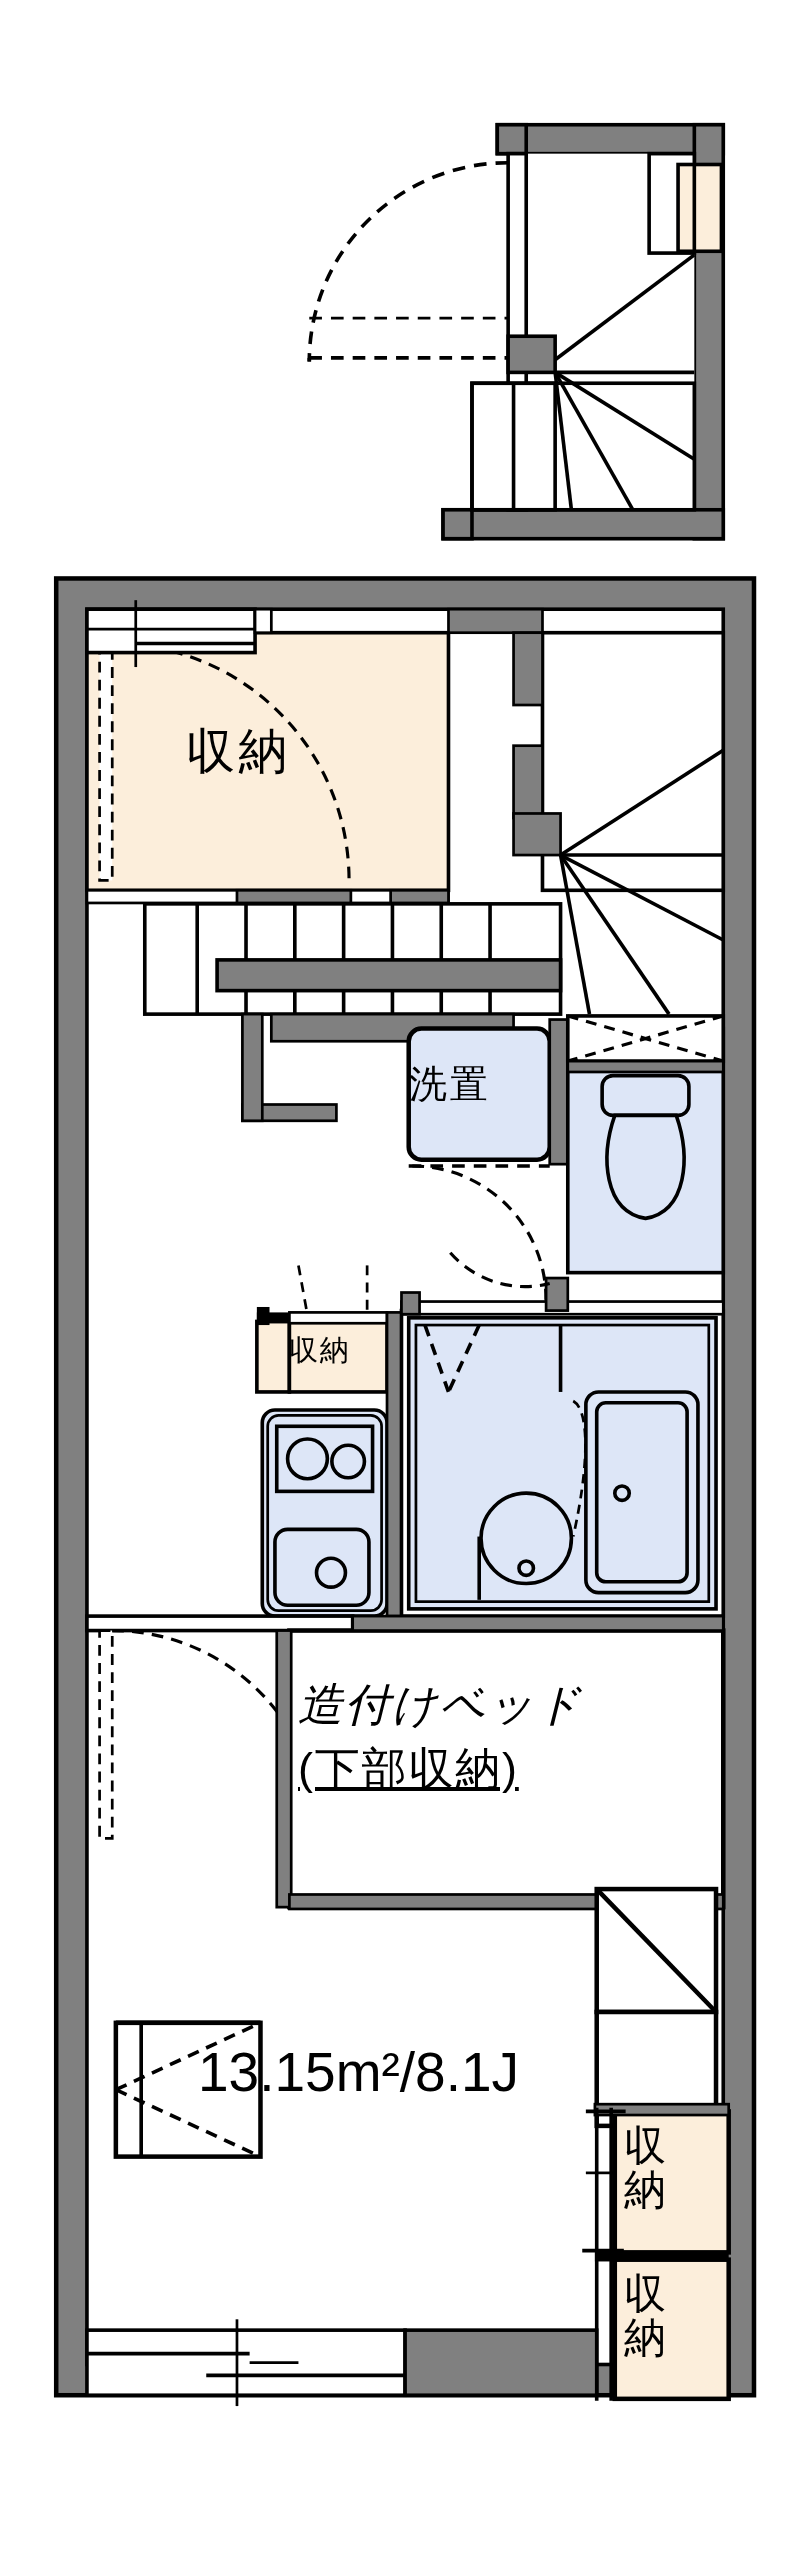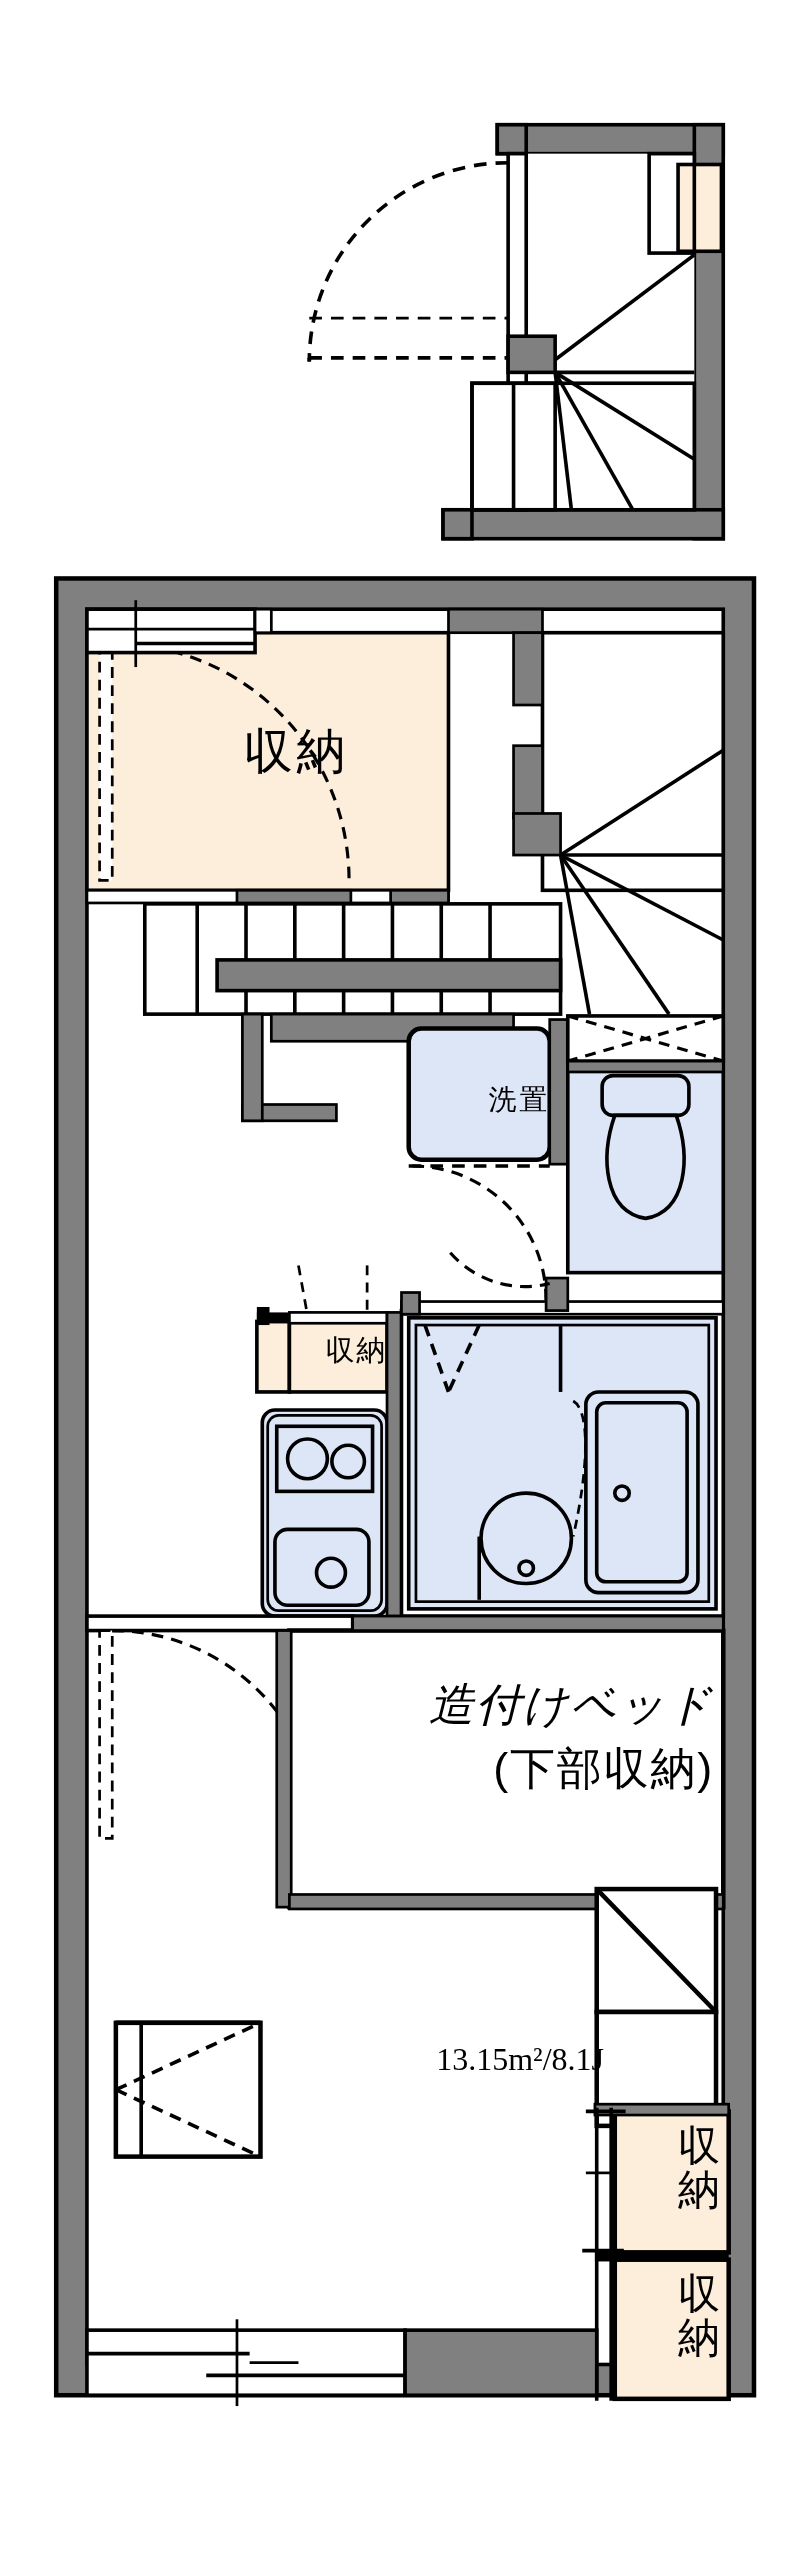--- a/index.html
+++ b/index.html
@@ -1,20 +1,20 @@
 <!DOCTYPE html>
 <html style="font-size:14.5px"><head>
 <meta charset="utf-8">
 <title>Floor Plan</title>
 <style>
   html,body{margin:0;padding:0;background:#ffffff;}
   body{font-family:"Liberation Sans","DejaVu Sans",sans-serif;}
   #plan{position:relative;width:812px;height:2576px;background:#fff;overflow:hidden;}
   #plan svg{display:block;}
-  .lbl{position:absolute;color:#000;white-space:pre;text-align:right;line-height:1.15;}
+  .lbl{position:absolute;color:#000;white-space:pre;text-align:left;line-height:1.15;}
 </style>
 </head>
 <body>
 
 <div id="plan">
 
 <svg width="812" height="2576" viewBox="0 0 898 2850" xmlns="http://www.w3.org/2000/svg">
 
   <rect x="0" y="0" width="898" height="2850" fill="#ffffff"></rect>
 
@@ -269,27 +269,27 @@
       <line x1="262" y1="2566" x2="262" y2="2662" stroke="#000" stroke-width="3"></line>
       <line x1="276" y1="2614" x2="330" y2="2614" stroke="#000" stroke-width="3"></line>
     </g>
     <rect x="448" y="2578" width="212" height="72" fill="#808080" stroke="#000" stroke-width="4"></rect>
 
   </g>
 </svg>
 
   <div class="lbl" style="left:186px;top:723px;width:163px;font-size:49px;letter-spacing:3.6px;">収納</div>
 
-  <div class="lbl" style="left:409px;top:1063px;width:141px;font-size:28px;letter-spacing:2.7px;margin-top:21px;">洗置</div>
+  <div class="lbl" style="left:409px;top:1063px;width:141px;font-size:38px;letter-spacing:2.7px;">洗置</div>
 
   <div class="lbl" style="left:289px;top:1334px;width:98px;font-size:29px;letter-spacing:1.8px;">収納</div>
 
   <div class="lbl" style="left:298px;top:1679px;width:416px;font-size:45px;letter-spacing:1.8px;font-style:italic;">造付けベッド</div>
-  <div class="lbl" style="left:298px;top:1743px;width:416px;font-size:45px;letter-spacing:1.8px;">(下部収納)</div>
-
-  <div class="lbl" style="left:210px;top:2041px;width:394px;font-size:32px;letter-spacing:0px;font-family:Liberation Serif, serif;">13.15m²/8.1J</div>
+  <div class="lbl" style="left:298px;top:1743px;width:416px;font-size:45px;letter-spacing:1.8px;text-decoration:underline;">(下部収納)</div>
+
+  <div class="lbl" style="left:198px;top:2041px;width:394px;font-size:55px;letter-spacing:0px;">13.15m²/8.1J</div>
 
   <div class="lbl" style="left:624px;top:2124px;width:96px;font-size:42px;line-height:1.05;letter-spacing:0;">収<br>納</div>
 
   <div class="lbl" style="left:624px;top:2272px;width:96px;font-size:42px;line-height:1.05;letter-spacing:0;">収<br>納</div>
 
 </div>
 
 
 </body></html>

